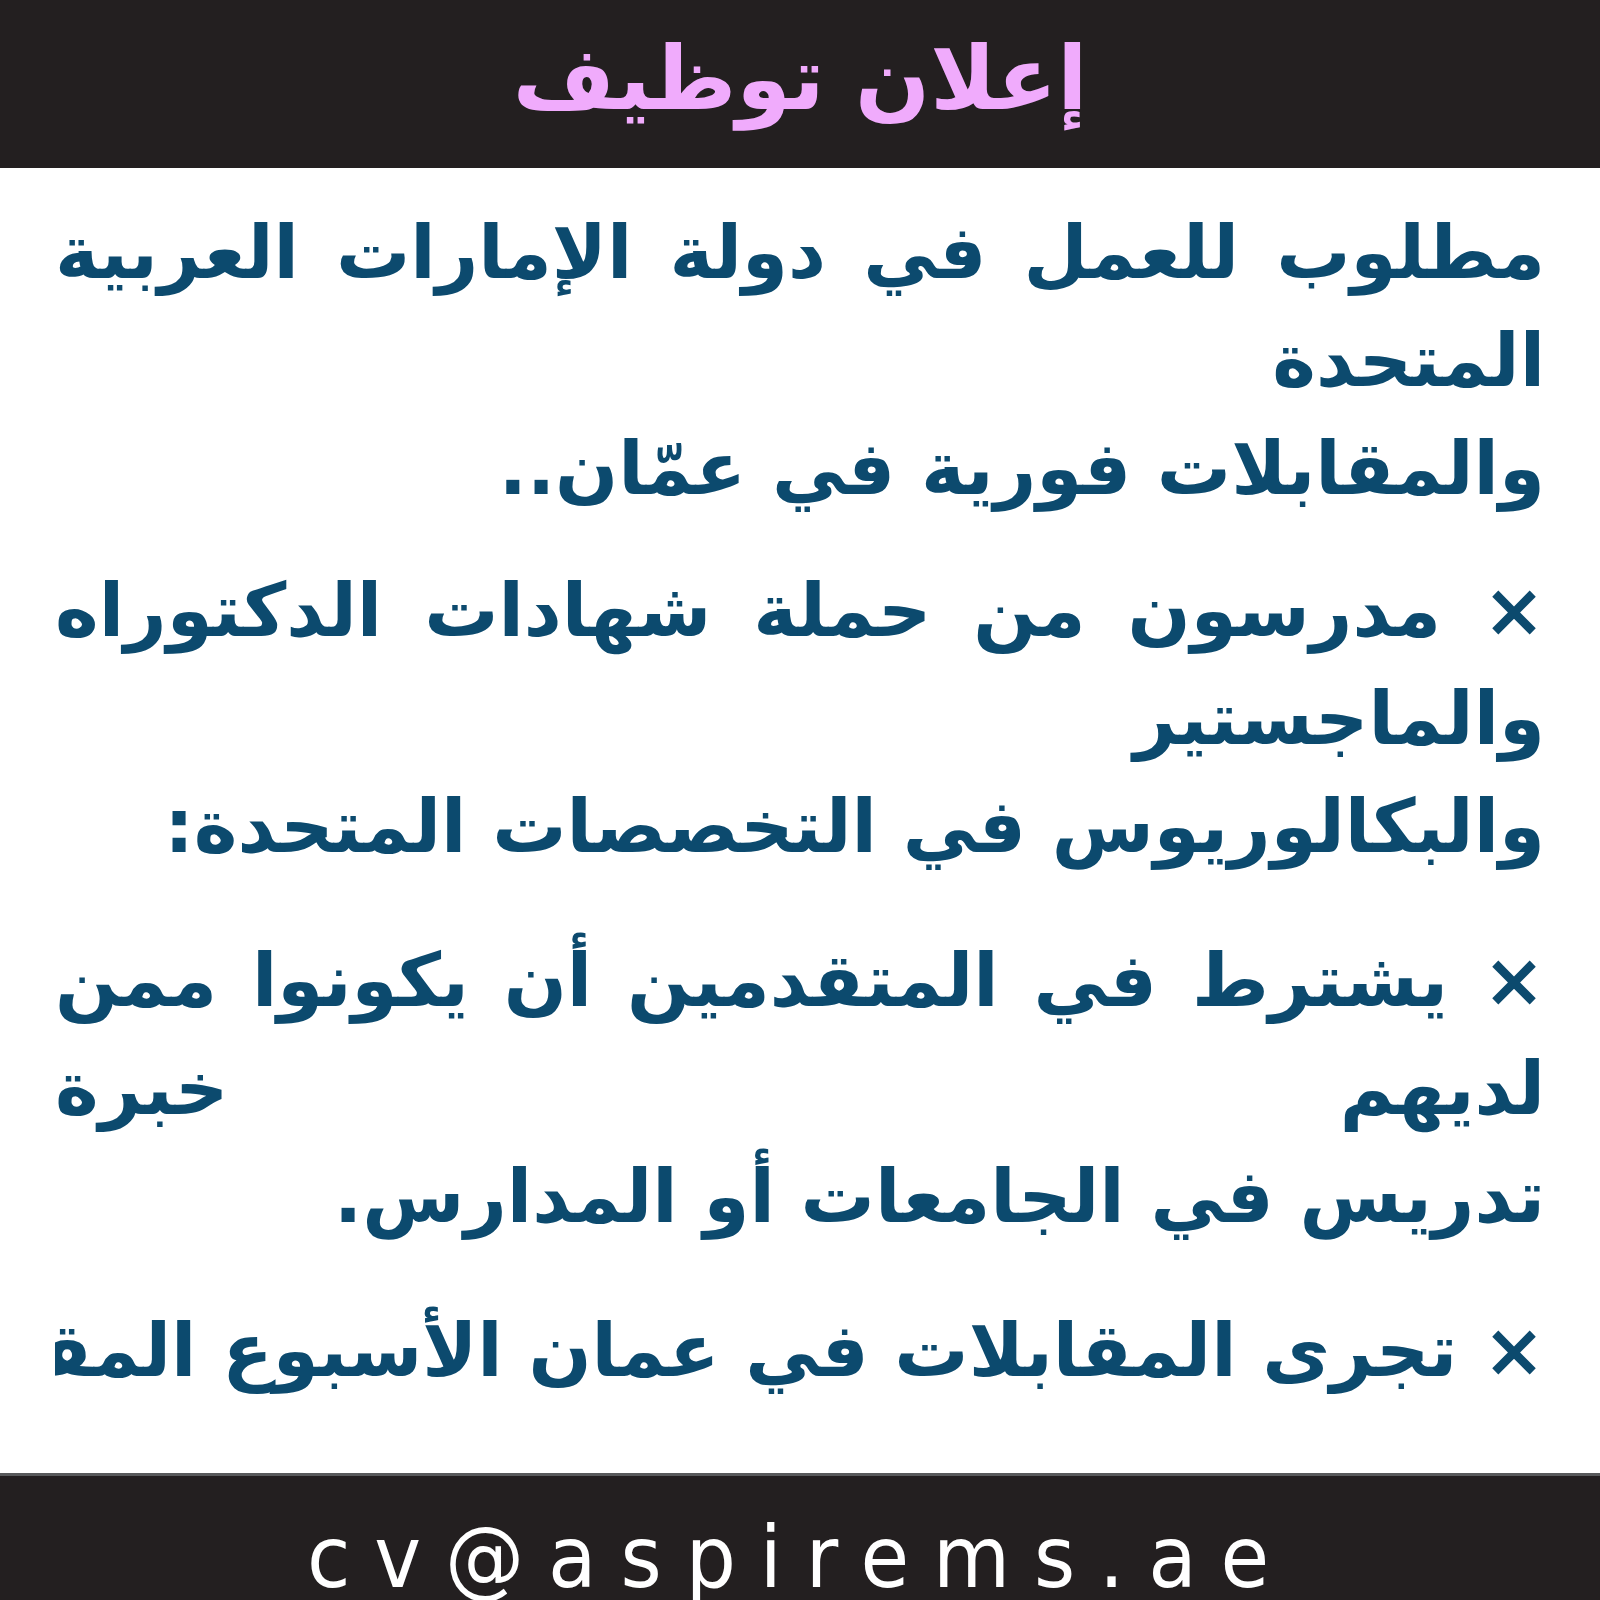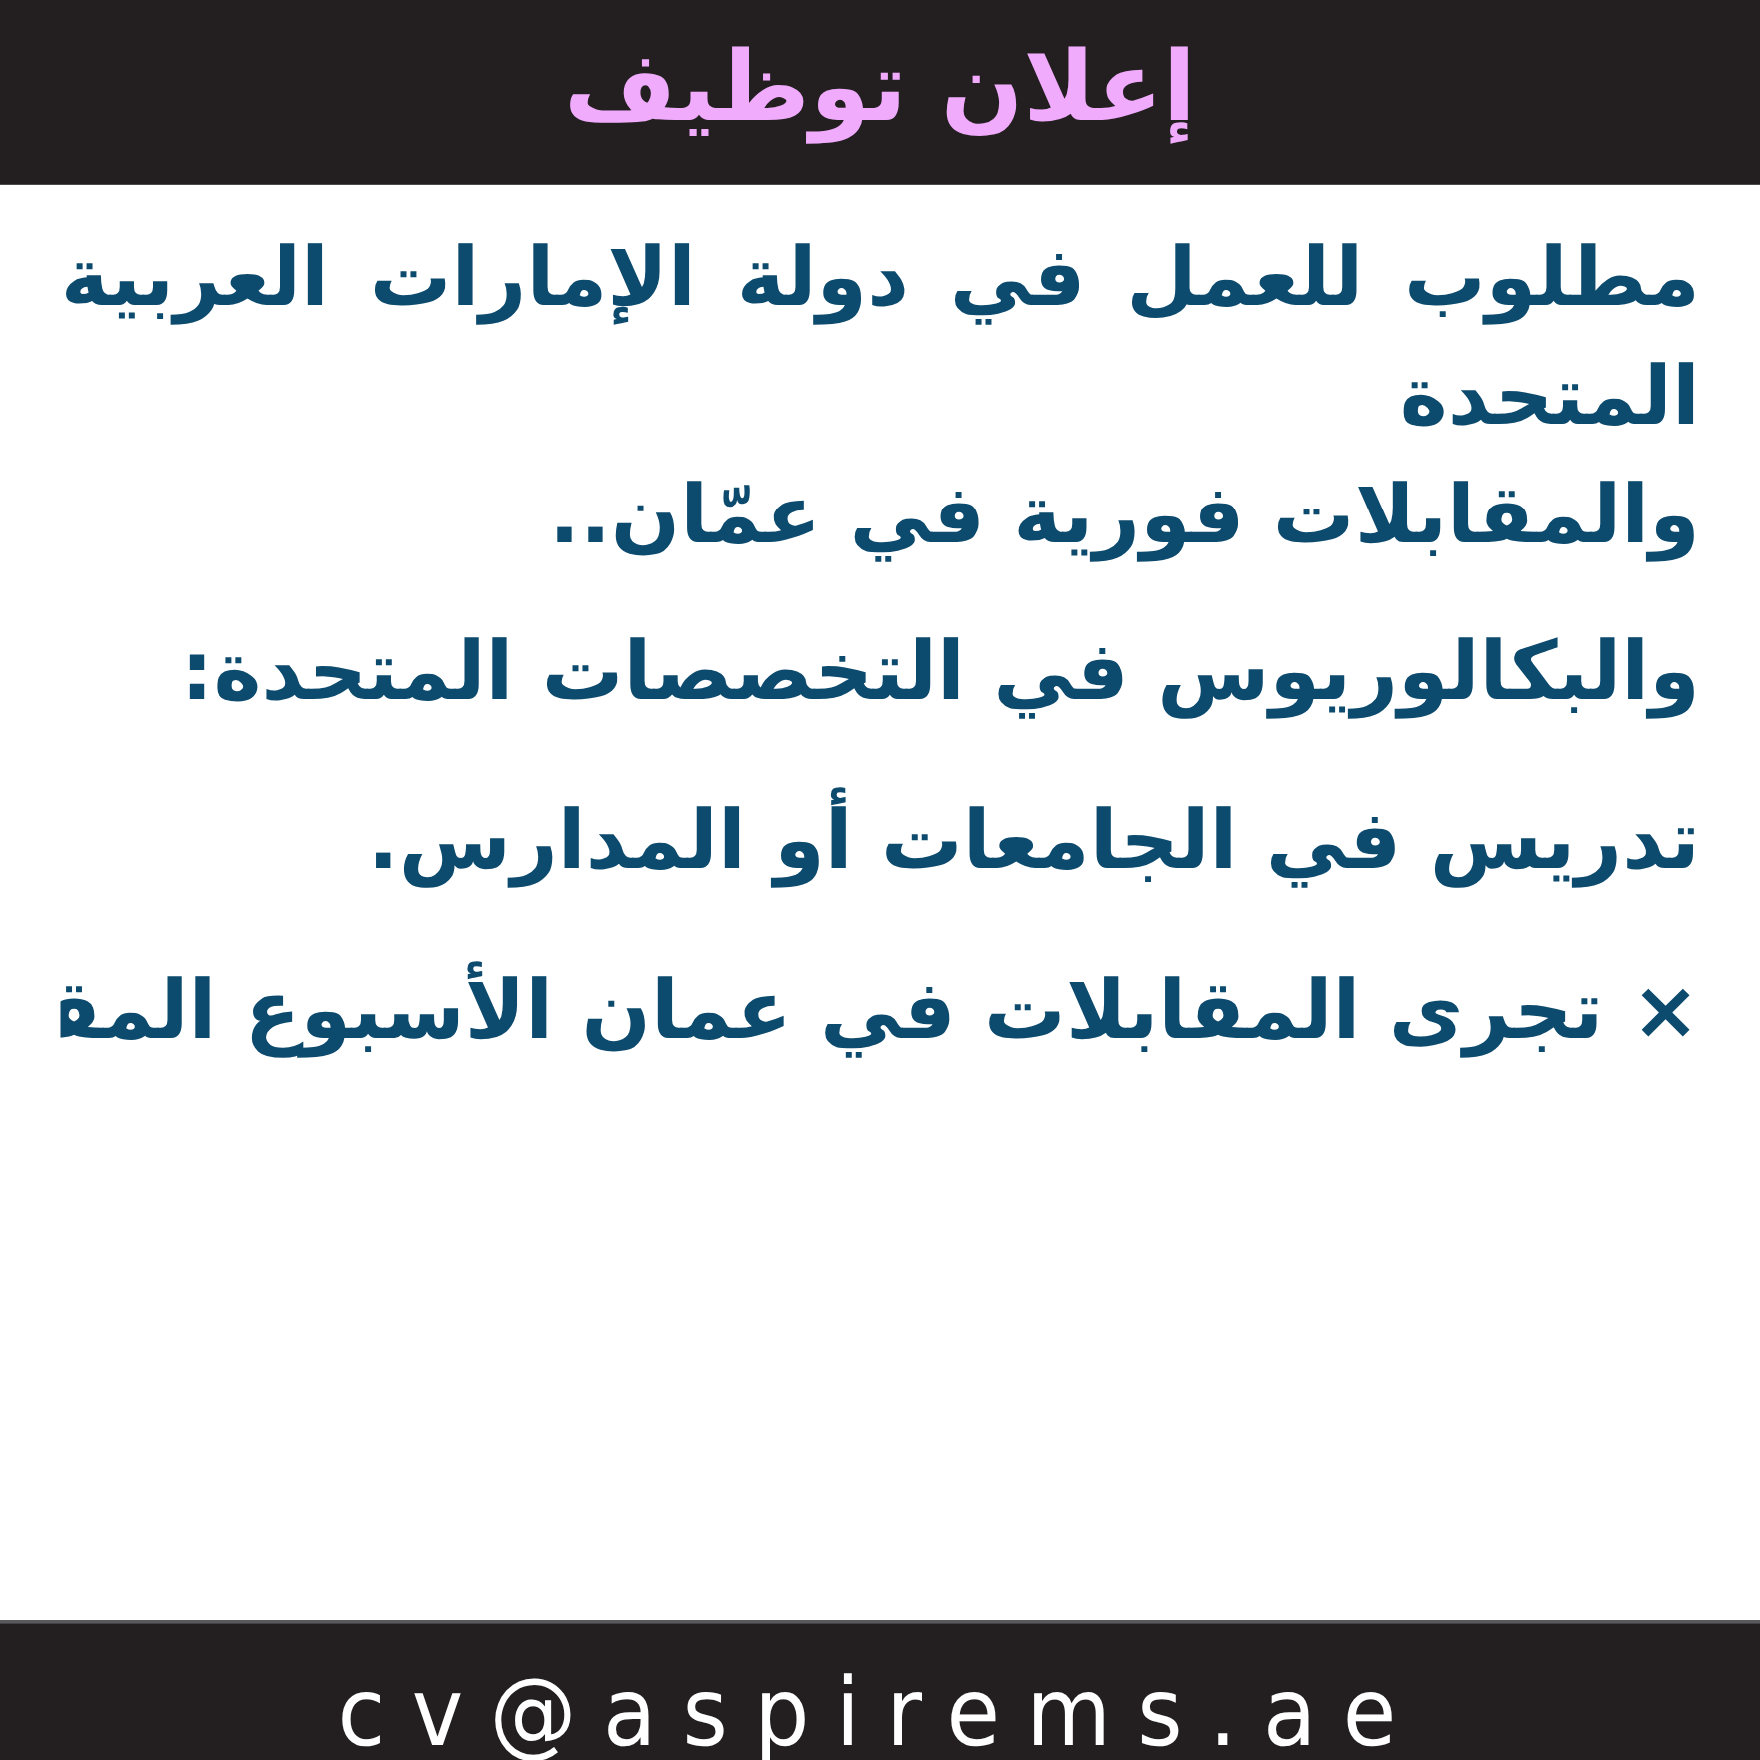--- a/index.html
+++ b/index.html
@@ -94,25 +94,27 @@
   </div>
 
   <div class="body-text">
 
     <div class="para mt-md">
       <div class="line justify">مطلوب للعمل في دولة الإمارات العربية المتحدة</div>
       <div class="line">والمقابلات فورية في عمّان..</div>
     </div>
 
     <div class="para mt-lg">
+      <div class="line justify">× مدرسون من حملة شهادات الدكتوراه والماجستير</div>
       <div class="line">والبكالوريوس في التخصصات المتحدة:</div>
     </div>
 
 
     <div class="para mt-xl">
+      <div class="line justify">× يشترط في المتقدمين أن يكونوا ممن لديهم خبرة</div>
       <div class="line">تدريس في الجامعات أو المدارس.</div>
     </div>
 
     <div class="para mt-xl">
       <div class="line">× تجرى المقابلات في عمان الأسبوع المقبل.</div>
     </div>
 
   </div>
 
   <div class="footer-bar">

